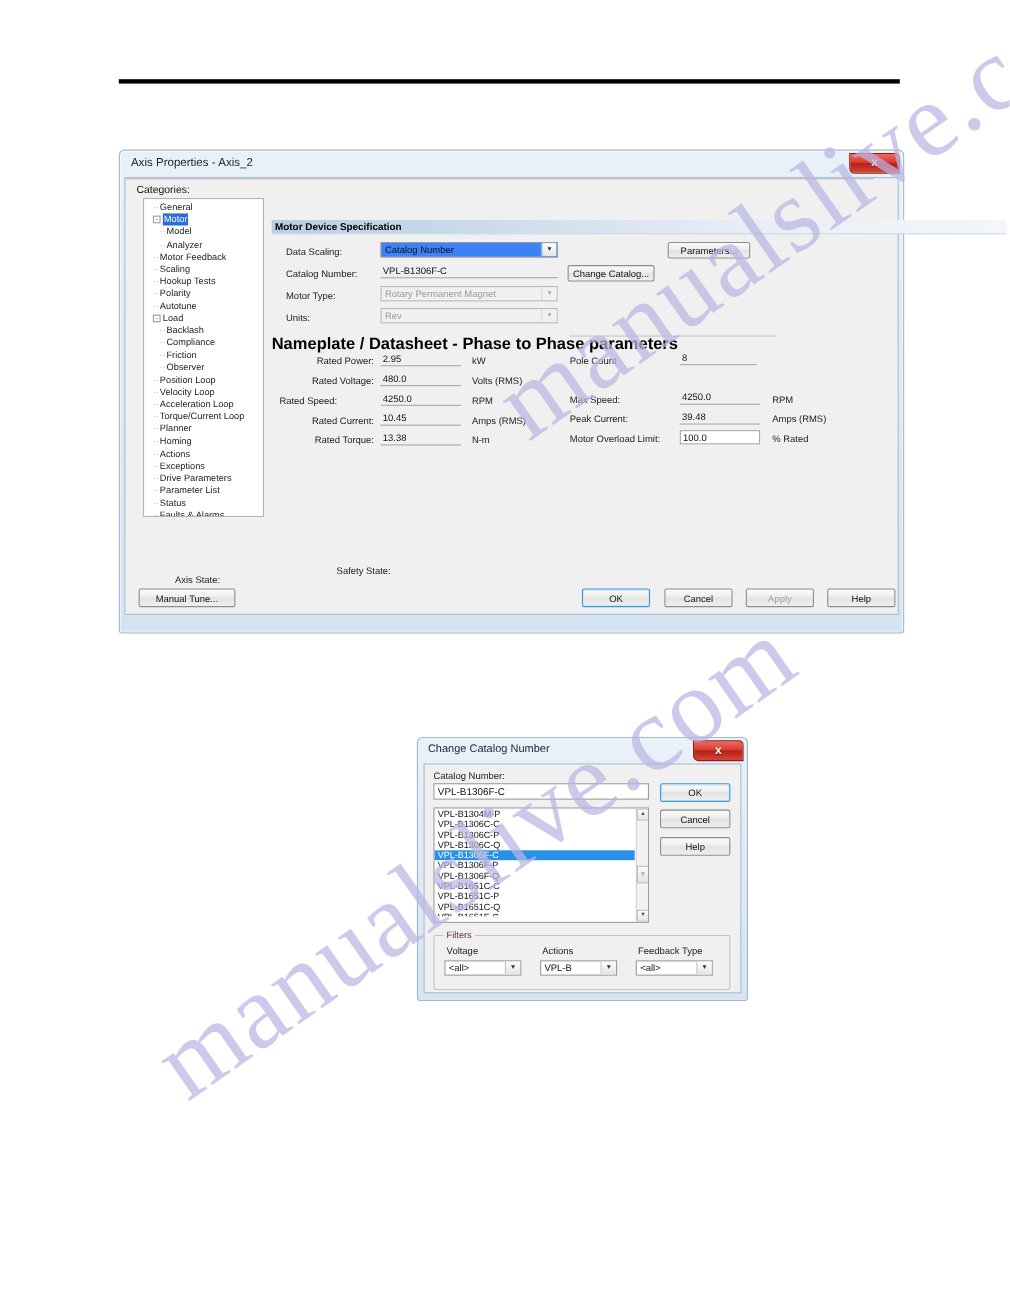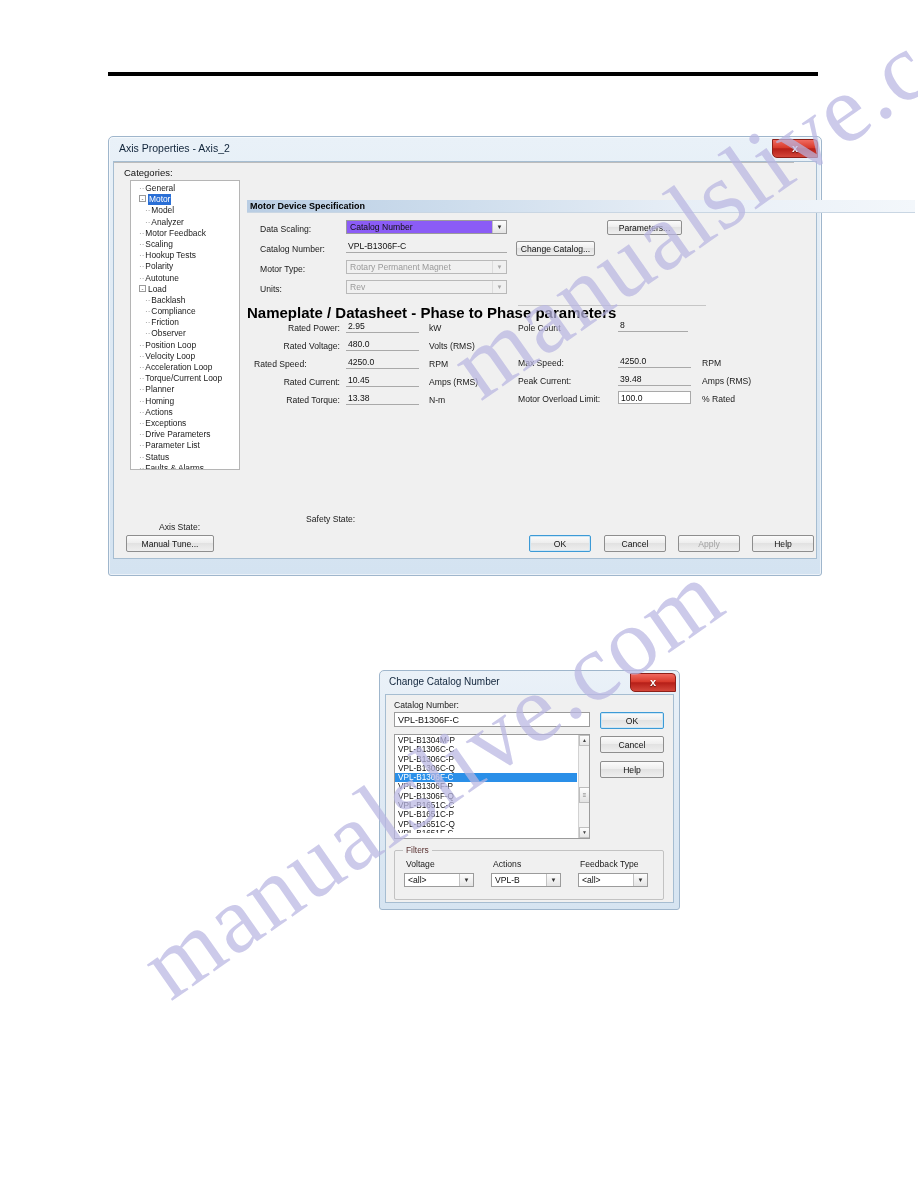--- a/index.html
+++ b/index.html
@@ -121,21 +121,21 @@
   }
 
   .fld-label {
     position: absolute;
     font-size: 8.6px; color: #1a1a1a;
     white-space: nowrap;
   }
   .combo {
     position: absolute;
     height: 14px;
-    background: #8b5cf6;
+    background: #3b82f6;
     border: 1px solid #9b9b9b;
     font-size: 8.6px; color: #101010;
     line-height: 13px; padding-left: 3px;
     overflow: hidden; white-space: nowrap;
   }
   .combo.disabled { background:#f0f0f0; color:#9a9a9a; border-color:#b9b9b9; }
   .combo .arrowbox {
     position: absolute; right: 0; top: 0;
     width: 14px; height: 12px;
     background: linear-gradient(180deg,#fdfdfd,#e4e4e4);

